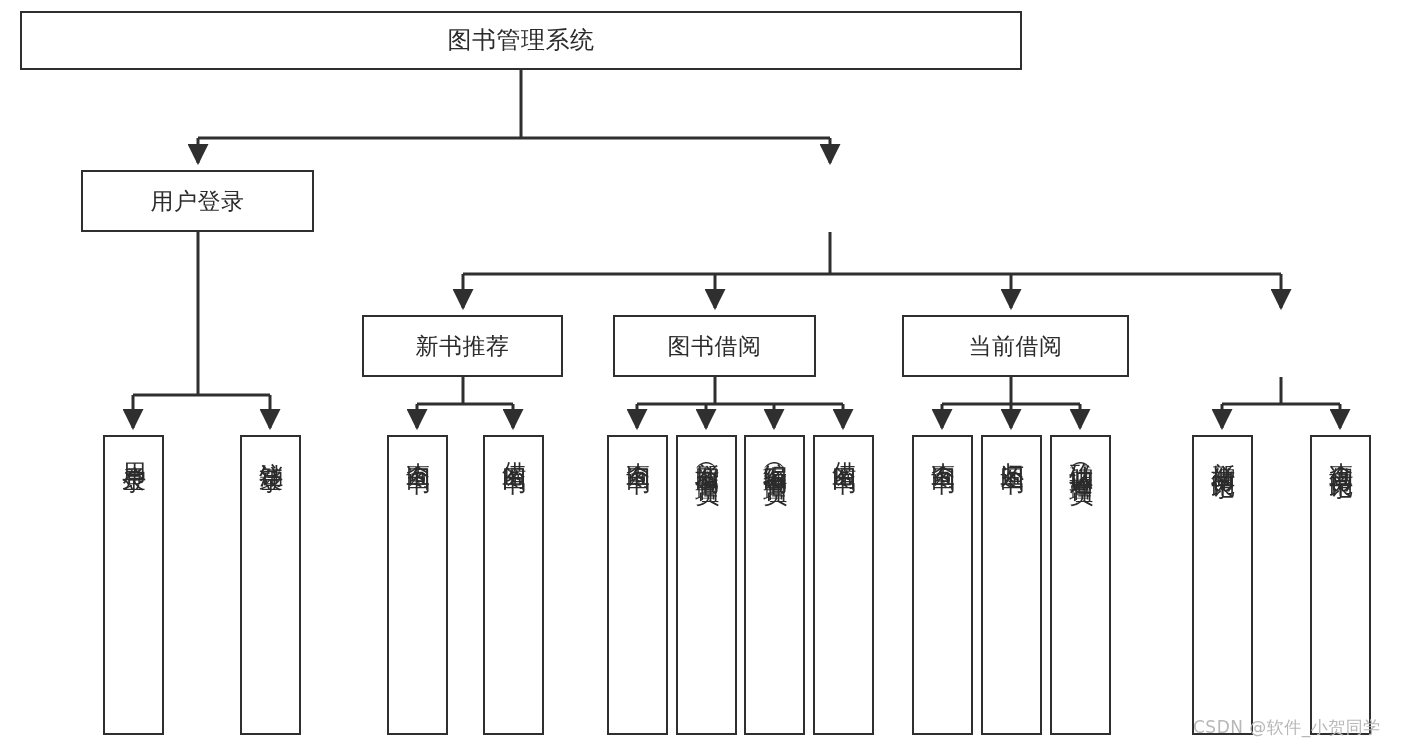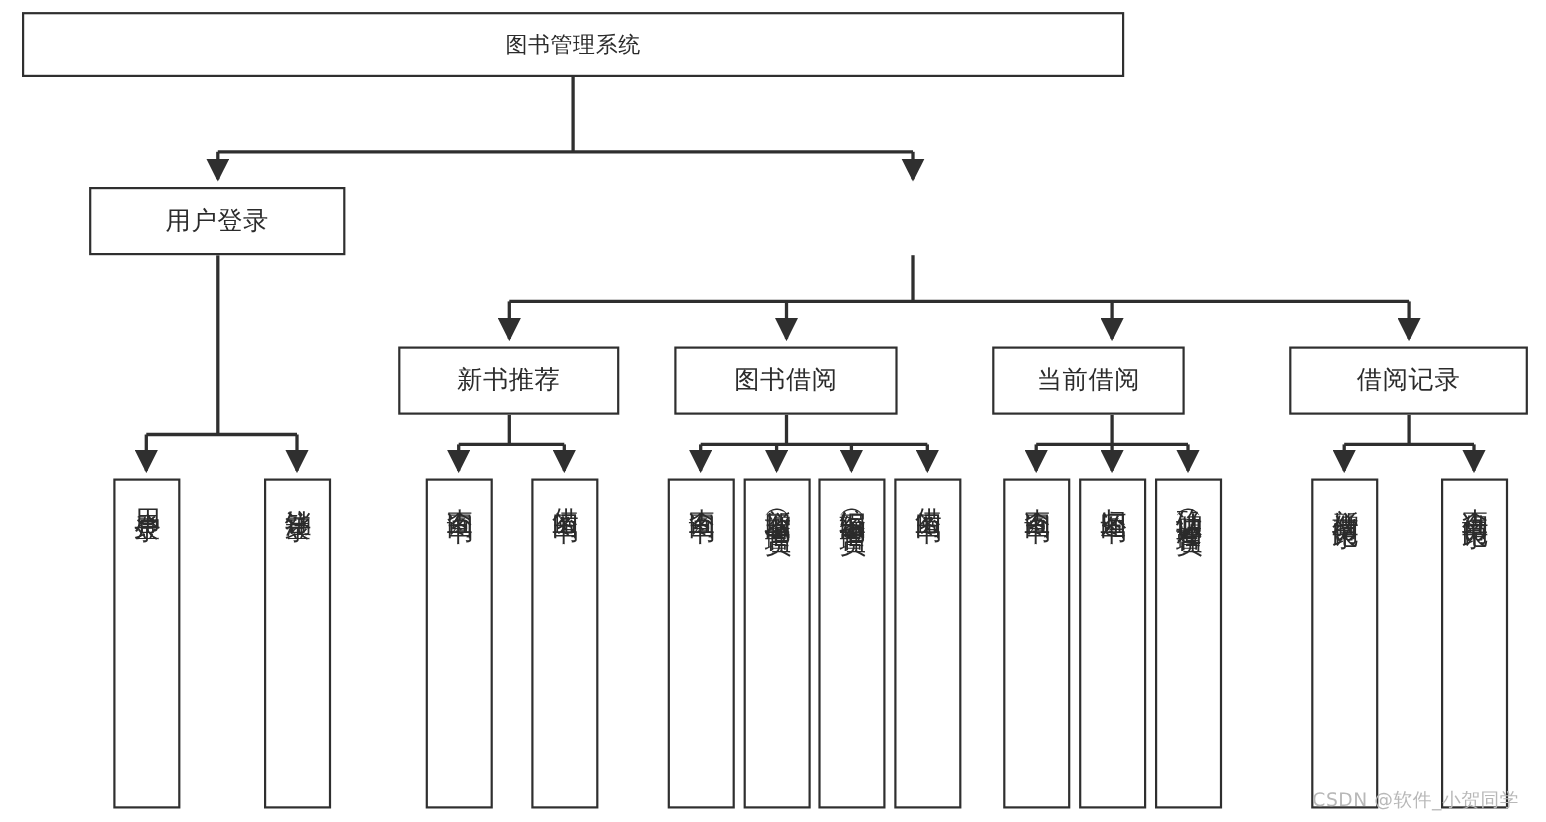--- a/index.html
+++ b/index.html
@@ -49,21 +49,21 @@
     justify-content: center;
     padding-top: 6px;
   }
   .node.vertical .label {
     writing-mode: vertical-rl;
     text-orientation: upright;
     font-size: 24px;
     letter-spacing: 3px;
     white-space: nowrap;
   }
-  .node.root .label { font-size: 20px; }
+  .node.root .label { font-size: 24px; }
   .watermark {
     position: absolute;
     color: #b8b8b8;
     font-size: 17px;
     white-space: nowrap;
     letter-spacing: 0.5px;
     font-family: "DejaVu Sans", "Liberation Sans", sans-serif;
   }
 </style>
 </head>
@@ -128,25 +128,22 @@
   <div class="node horizontal" style="left:81px; top:170px; width:233px; height:62px;">
     <span class="label">用户登录</span>
   </div>
 
   <div class="node horizontal" style="left:613px; top:315px; width:203px; height:62px;">
     <span class="label">图书借阅</span>
   </div>
   <div class="node horizontal" style="left:362px; top:315px; width:201px; height:62px;">
     <span class="label">新书推荐</span>
   </div>
-  <div class="node horizontal" style="left:902px; top:315px; width:175px; height:62px;">
+  <div class="node horizontal" style="left:902px; top:315px; width:227px; height:62px;">
     <span class="label">当前借阅</span>
-  </div>
-  <div class="node horizontal" style="left:1172px; top:315px; width:217px; height:62px;">
-    <span class="label">借阅记录</span>
   </div>
 
   <div class="node vertical" style="left:103px; top:435px; width:61px; height:300px;">
     <span class="label">用户登录</span>
   </div>
   <div class="node vertical" style="left:240px; top:435px; width:61px; height:300px;">
     <span class="label">注销登录</span>
   </div>
 
   <div class="node vertical" style="left:387px; top:435px; width:61px; height:300px;">

